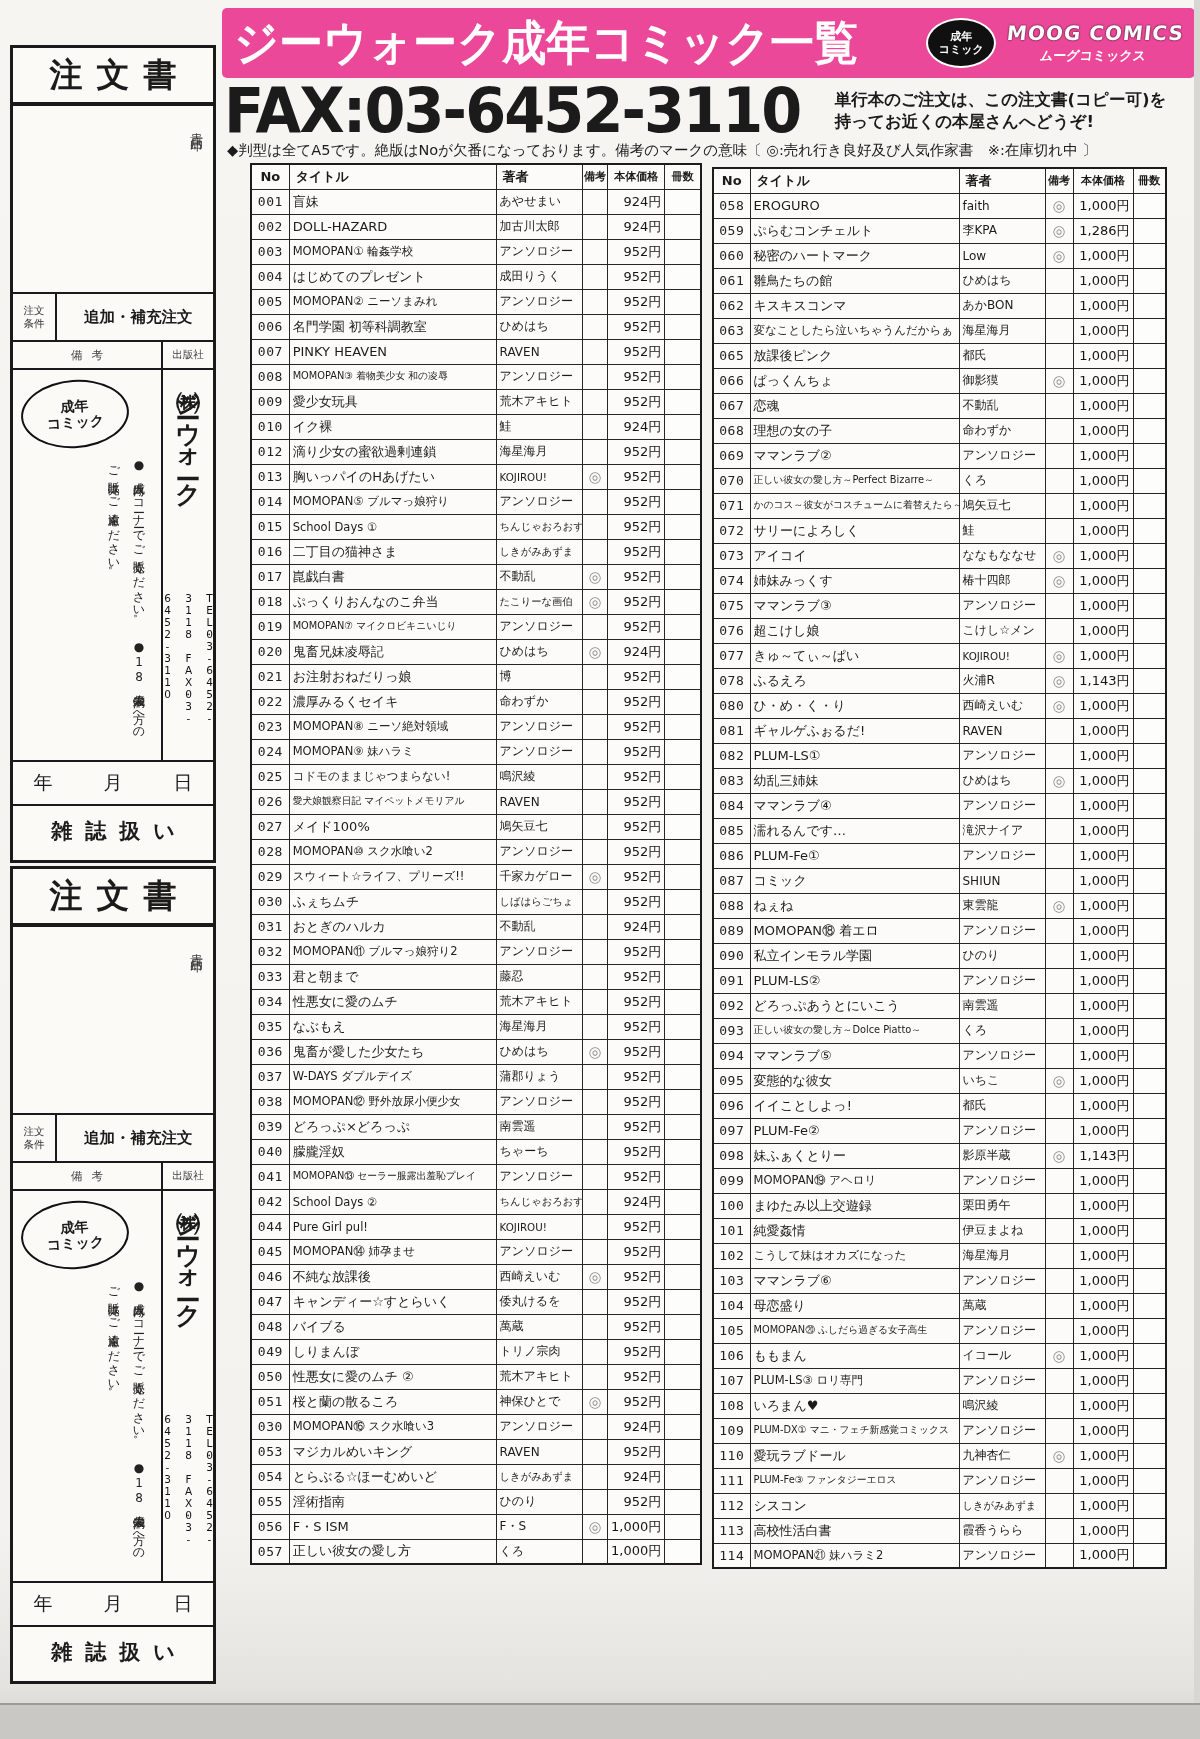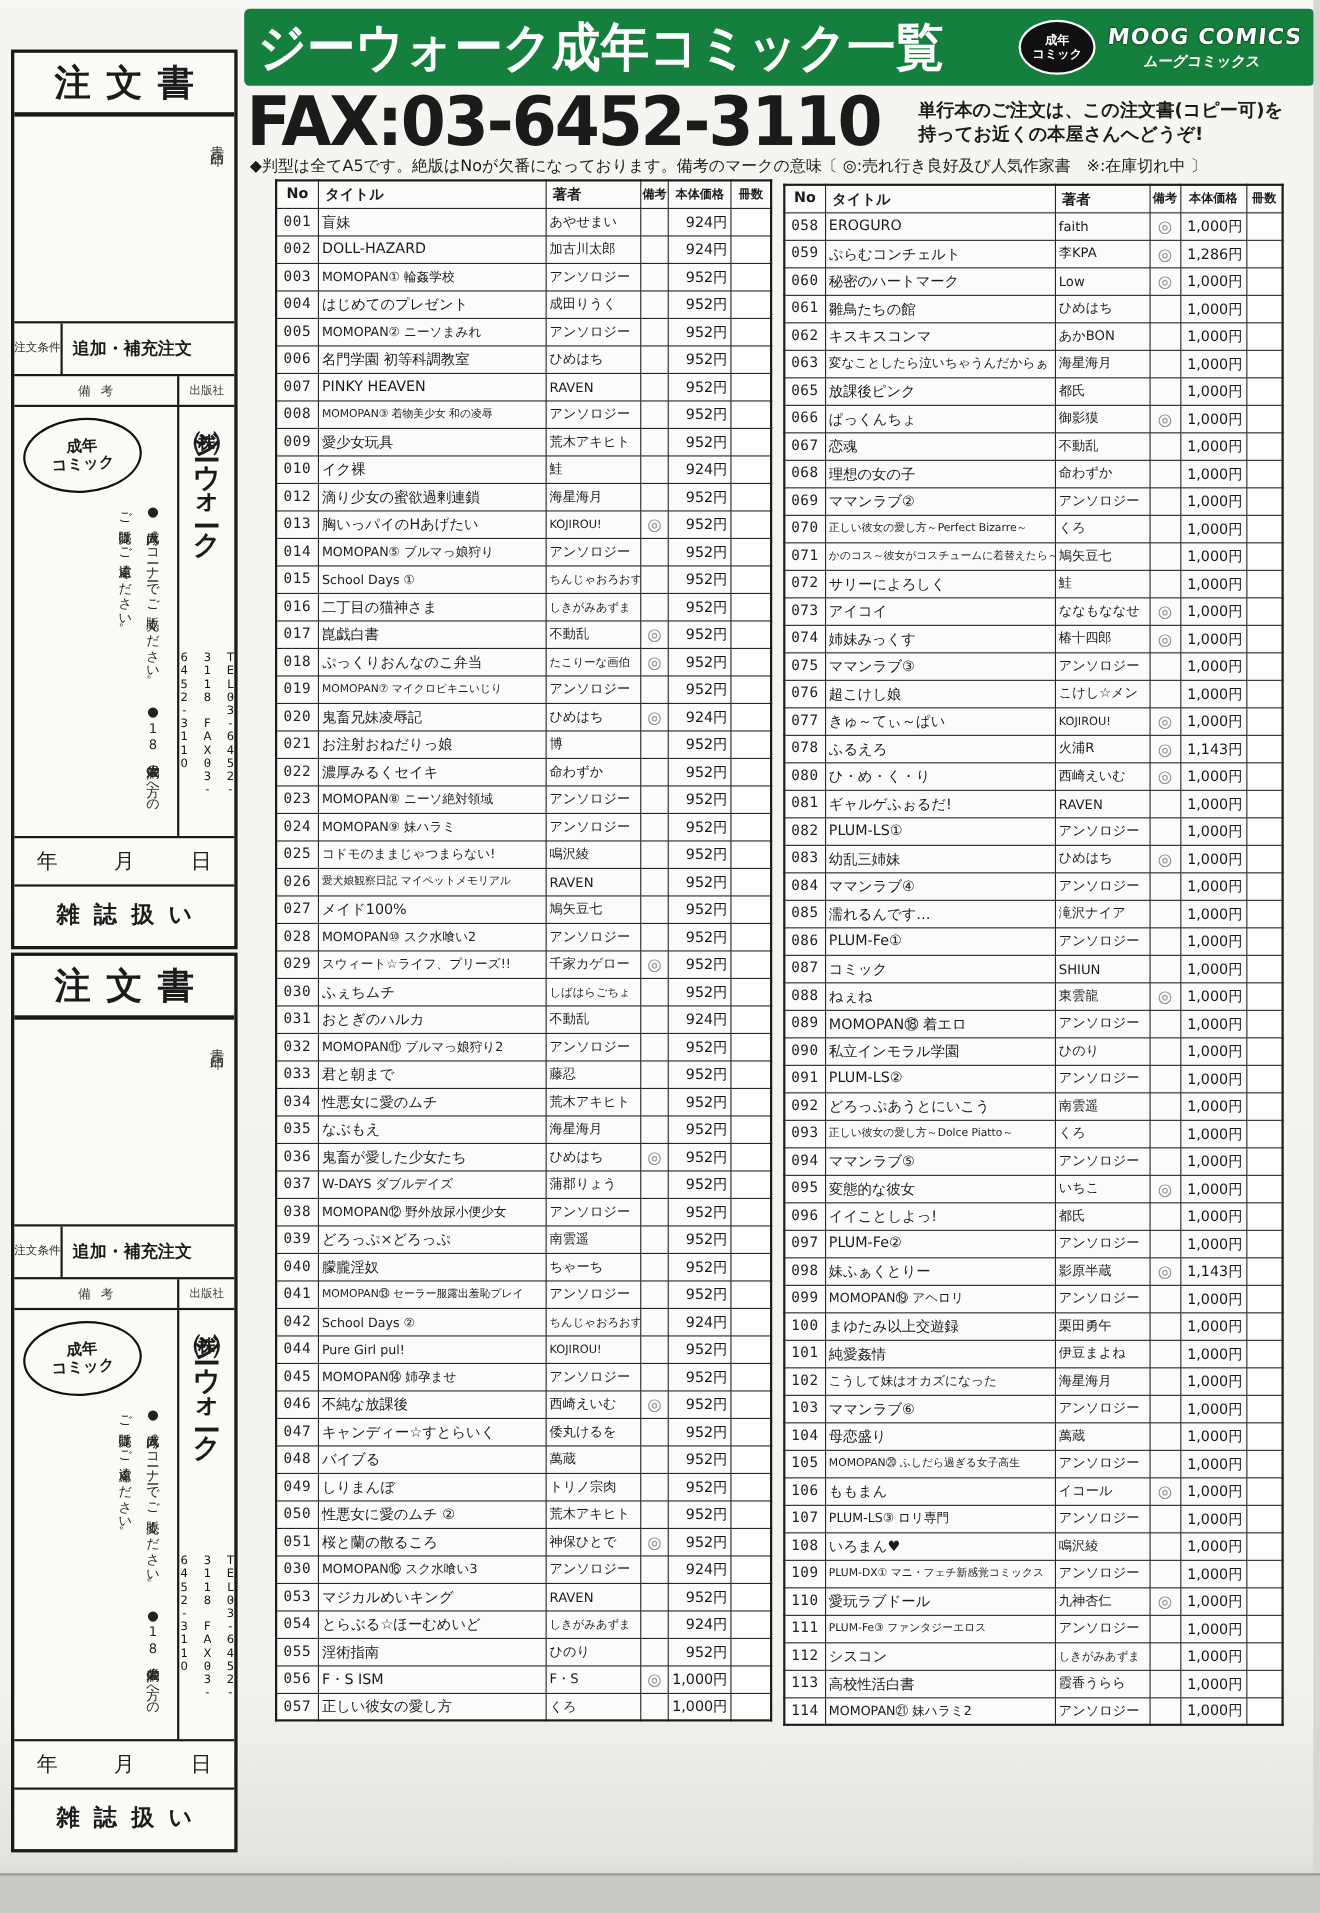--- a/index.html
+++ b/index.html
@@ -8,43 +8,43 @@
   .edge-right{position:absolute;top:0;right:0;width:6px;height:100%;background:#d8d7d3;}
   .edge-bottom{position:absolute;left:0;bottom:0;width:100%;height:34px;background:#c9c8c4;border-top:2px solid #9c9b98;}
 
   
   .order-box{position:absolute;left:10px;width:200px;height:812px;border:3px solid #1a1a1a;background:#fbfaf7;}
   .ob-title{height:54px;border-bottom:4px solid #1a1a1a;display:flex;align-items:center;justify-content:center;
     font-size:33px;font-weight:800;letter-spacing:14px;text-indent:14px;}
   .ob-stamp{height:186px;border-bottom:2.5px solid #1a1a1a;position:relative;}
   .ob-stamp .v{position:absolute;top:16px;right:8px;writing-mode:vertical-rl;font-size:13px;letter-spacing:3px;color:#3a3a3a;}
   .ob-cond{height:46px;border-bottom:2px solid #1a1a1a;display:flex;align-items:stretch;}
-  .ob-cond .lbl{width:42px;border-right:2px solid #1a1a1a;display:flex;flex-direction:row;align-items:center;justify-content:center;
+  .ob-cond .lbl{width:42px;border-right:2px solid #1a1a1a;display:flex;flex-direction:column;align-items:center;justify-content:center;
     font-size:10.5px;line-height:1.25;color:#333;}
-  .ob-cond .val{flex:1;display:flex;align-items:center;padding-left:9px;font-size:15.5px;font-weight:700;}
+  .ob-cond .val{flex:1;display:flex;align-items:center;padding-left:27px;font-size:15.5px;font-weight:700;}
   .ob-hdr{height:26px;border-bottom:2px solid #1a1a1a;display:flex;font-size:11.5px;color:#444;}
   .ob-hdr .biko{flex:1;display:flex;align-items:center;justify-content:center;letter-spacing:9px;text-indent:9px;border-right:2px solid #1a1a1a;}
   .ob-hdr .pub{width:50px;display:flex;align-items:center;justify-content:center;font-size:10.5px;}
   .ob-main{height:390px;display:flex;align-items:stretch;}
   .ob-main .left{flex:1;border-right:2px solid #1a1a1a;position:relative;}
   .oval{position:absolute;top:10px;left:8px;width:104px;height:64px;border:2.5px solid #111;border-radius:50%;
     display:flex;flex-direction:column;align-items:center;justify-content:center;font-size:14px;font-weight:800;line-height:1.15;
     transform:rotate(-4deg);}
   .notices{position:absolute;top:88px;right:10px;height:290px;writing-mode:vertical-rl;text-orientation:upright;
     font-size:12px;line-height:2.1;letter-spacing:1px;color:#222;}
   .ob-main .right{width:50px;display:flex;flex-direction:column;align-items:center;padding-top:4px;}
   .company{writing-mode:vertical-rl;text-orientation:upright;font-size:25px;font-weight:800;letter-spacing:1px;height:218px;}
   .telfax{writing-mode:vertical-rl;text-orientation:upright;font-size:10.5px;line-height:2;height:168px;letter-spacing:0px;color:#111;}
   .ob-date{height:42px;border-top:2px solid #1a1a1a;display:flex;align-items:center;justify-content:center;
     font-size:19px;letter-spacing:16px;text-indent:16px;}
   .ob-handle{height:50px;border-top:2.5px solid #1a1a1a;display:flex;align-items:center;justify-content:center;
     font-size:21px;font-weight:600;letter-spacing:13px;text-indent:13px;}
 
   
-  .banner{position:absolute;left:222px;top:8px;width:973px;height:70px;background:#15803d;border-radius:5px;
+  .banner{position:absolute;left:222px;top:8px;width:973px;height:70px;background:#ec4899;border-radius:5px;
     display:flex;align-items:center;padding:0 12px;box-sizing:border-box;color:#fff;}
   .banner .ttl{flex:1;font-size:44px;font-weight:900;letter-spacing:0px;white-space:nowrap;transform:scaleY(1.08);}
   .badge{width:66px;height:46px;border:2px solid #fff;border-radius:50%;background:#101010;display:flex;flex-direction:column;
     align-items:center;justify-content:center;font-size:11px;font-weight:800;line-height:1.2;margin:0 10px 0 4px;flex:none;}
   .logo{flex:none;text-align:center;transform:skewX(-6deg);}
   .logo .l1{font-size:20px;font-weight:900;letter-spacing:1px;text-shadow:0 0 2px #000;}
   .logo .l2{font-size:13px;font-weight:800;margin-top:2px;}
 
   .faxrow{position:absolute;left:224px;top:82px;width:972px;height:58px;display:flex;align-items:center;}
   .faxnum{font-size:62px;font-weight:900;letter-spacing:-2px;line-height:1;white-space:nowrap;transform:scaleX(.95);transform-origin:left;}

